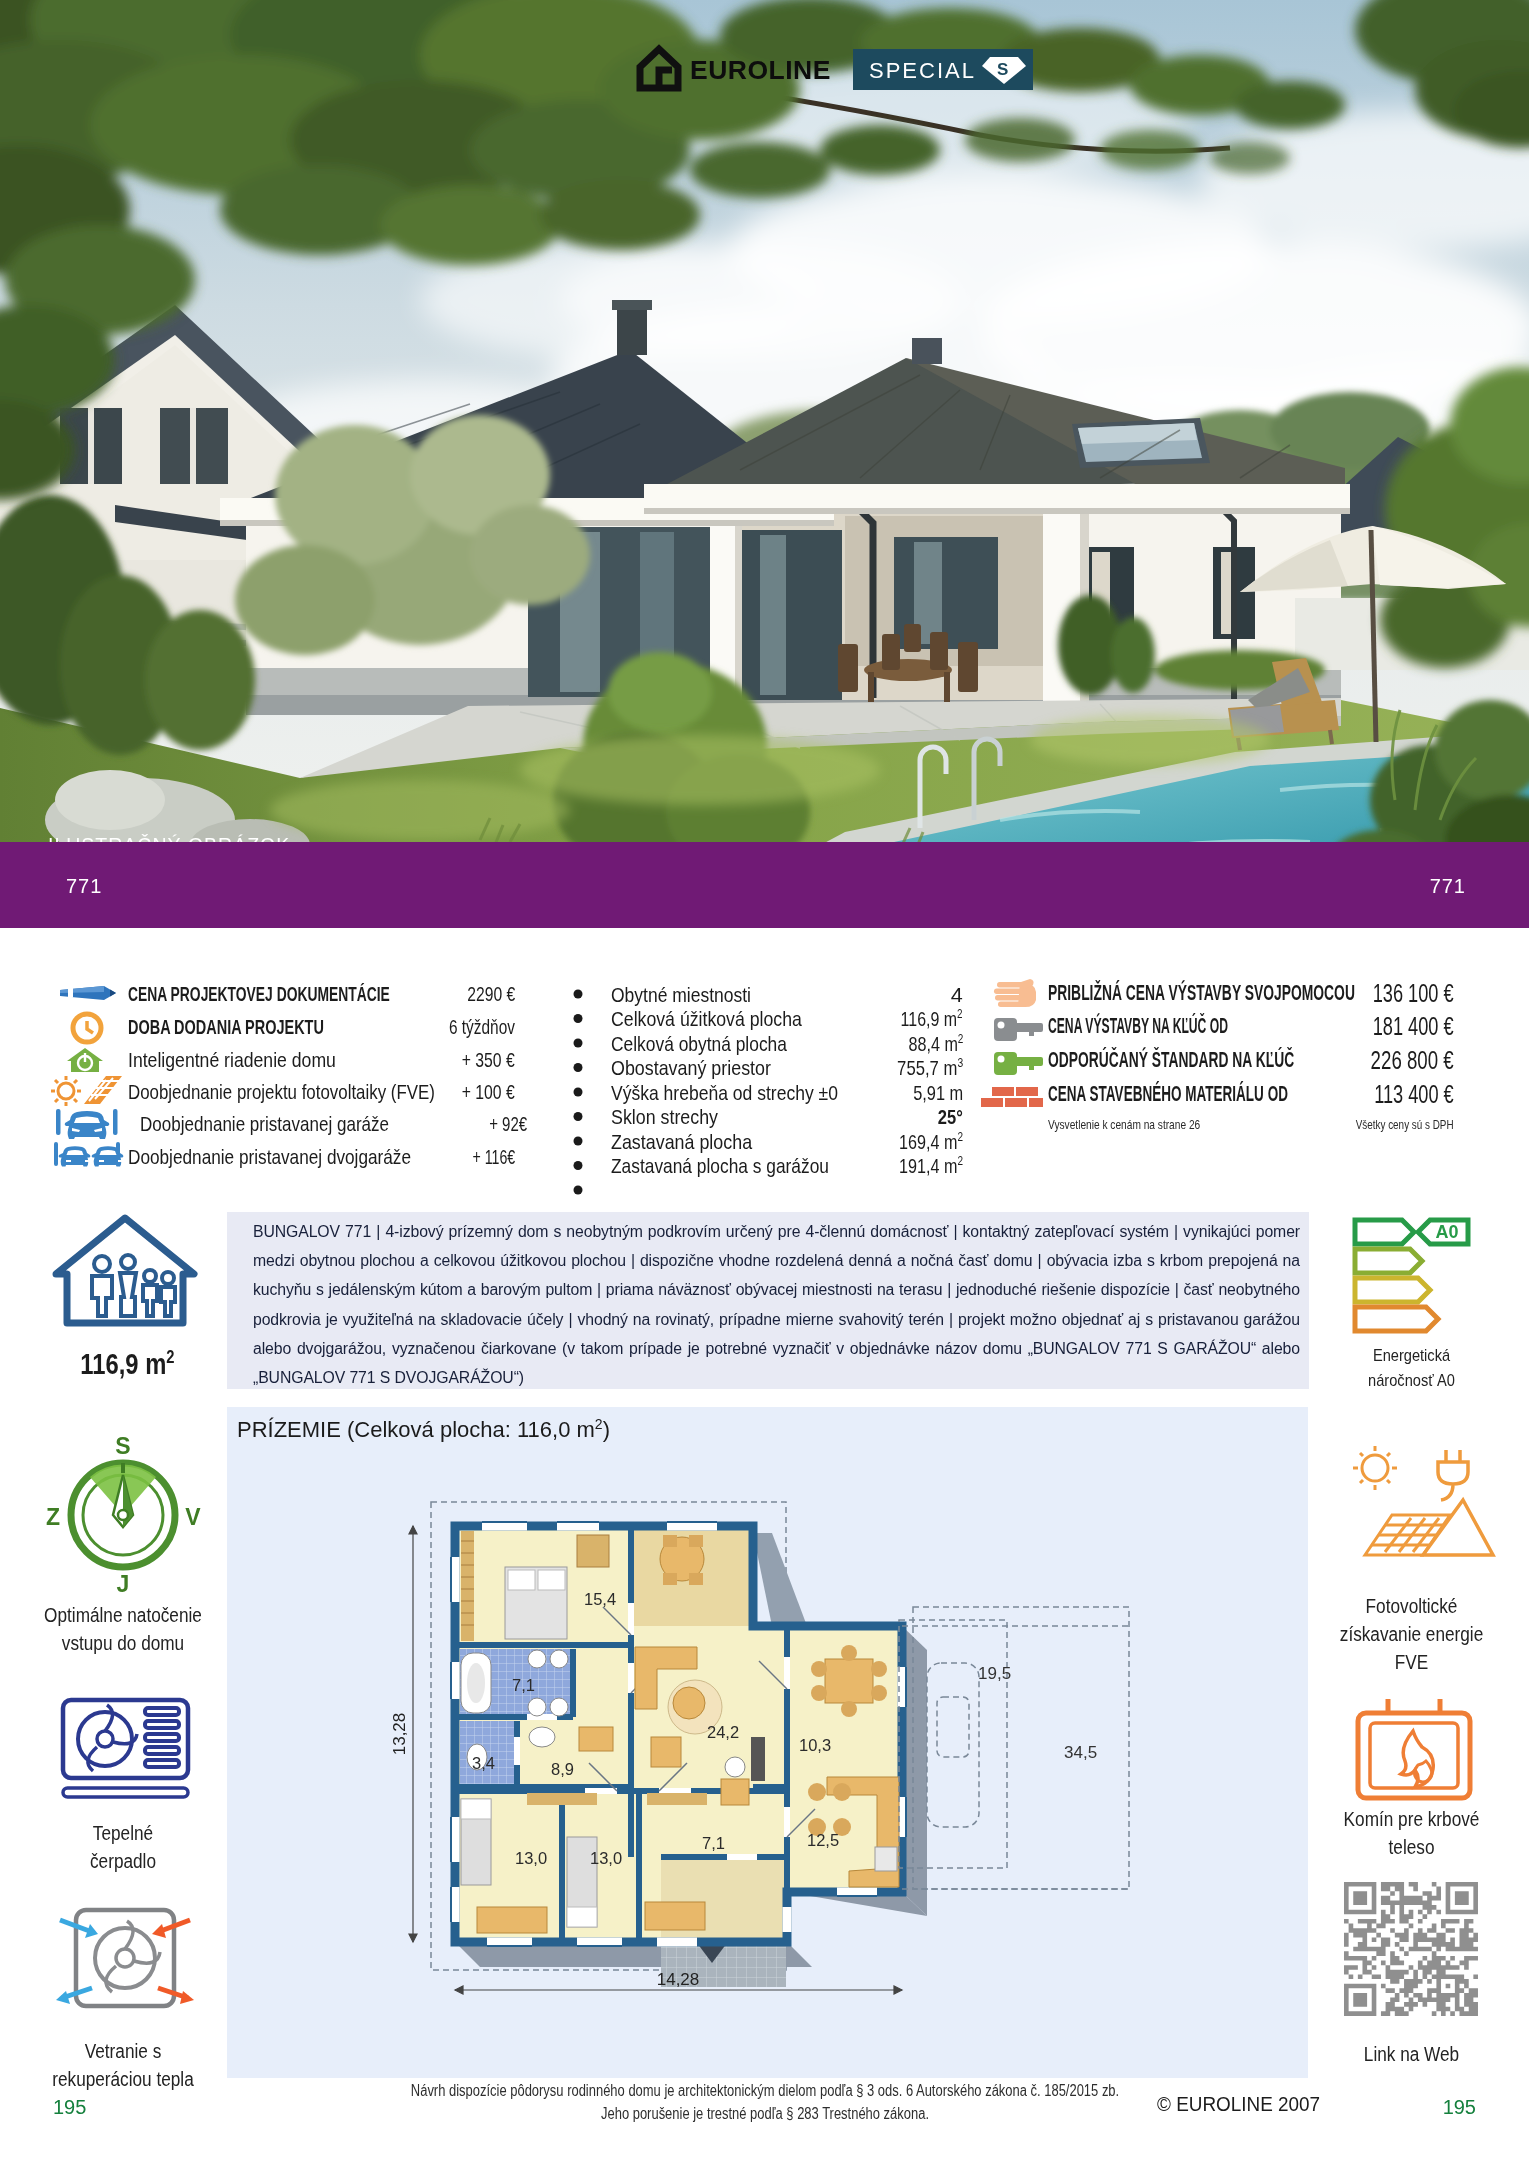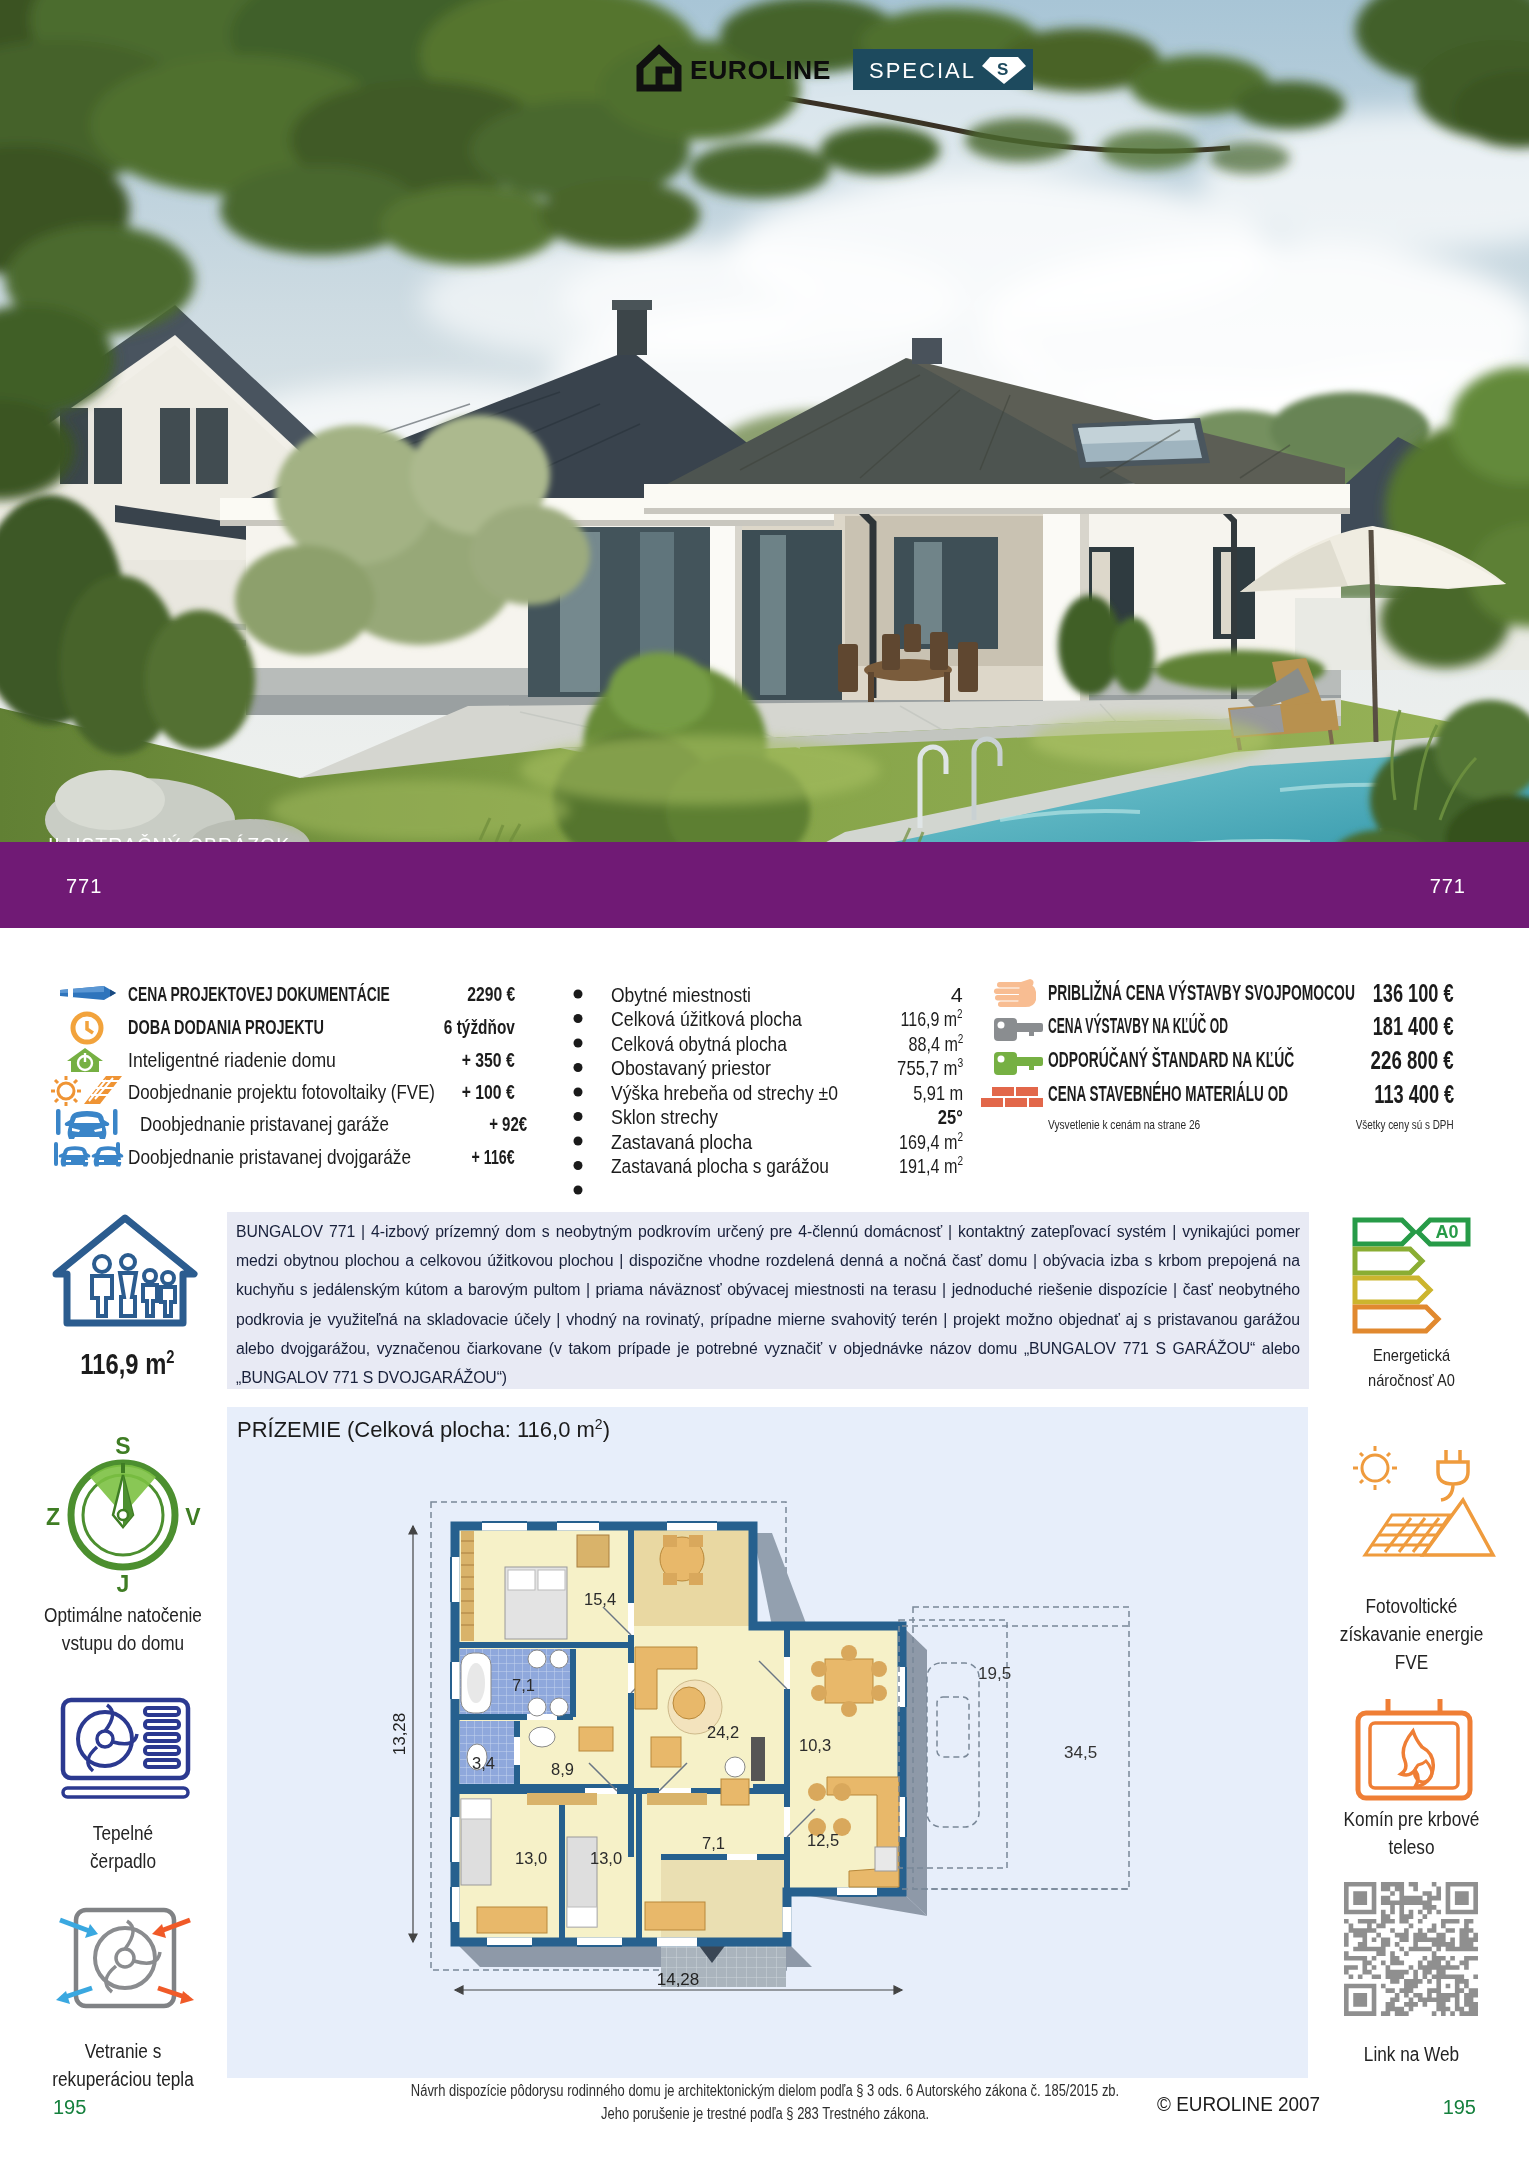--- a/index.html
+++ b/index.html
@@ -3,27 +3,27 @@
 <meta charset="utf-8">
 <style>
 *{margin:0;padding:0;box-sizing:border-box}
 body{font-family:"Liberation Sans",sans-serif;background:#fff}
 #page{position:relative;width:1529px;height:2160px;overflow:hidden;background:#fff}
 .abs{position:absolute}
 .sx{display:inline-block;transform-origin:0 50%;white-space:nowrap}
 .vx{transform-origin:100% 50% !important}
 sup{font-size:13px;vertical-align:super;line-height:0}
 .row{position:absolute;white-space:nowrap}
-.val{position:absolute;right:0;top:0;font-weight:bold}
+.val{position:absolute;right:0;top:0;font-weight:normal}
 #band{position:absolute;left:0;top:842px;width:1529px;height:86px;background:#701a75}
 #band .t771{position:absolute;top:33px;font-size:20px;color:#fff;letter-spacing:1px}
 #band h1{position:absolute;left:17px;right:0;top:15px;text-align:center;color:#fff;font-size:53px;letter-spacing:1px;font-weight:bold;text-shadow:3px 4px 4px rgba(110,65,0,.45)}
 .icolabel{font-size:20px;color:#232323;text-align:center;line-height:28px;transform:scaleX(.86);transform-origin:50% 0}
 #desc{position:absolute;left:227px;top:1212px;width:1082px;height:177px;background:#e8eaf4}
-#desc p{padding:5px 9px 0 9px;font-size:15.8px;line-height:29.2px;color:#18203a;text-align:justify;letter-spacing:-0.1px}
+#desc p{padding:5px 9px 0 26px;font-size:15.8px;line-height:29.2px;color:#18203a;text-align:justify;letter-spacing:-0.1px}
 #plan{position:absolute;left:227px;top:1407px;width:1081px;height:671px;background:#e7eefa}
 #plan .ttl{position:absolute;left:10px;top:10px;font-size:22px;color:#1b1b1b}
 .pgnum{position:absolute;font-size:20px;color:#15803d}
 </style>
 </head>
 <body>
 <div id="page">
 
 <svg class="abs" style="left:0;top:0" width="1529" height="872" viewBox="0 0 1529 872">
 <defs>

